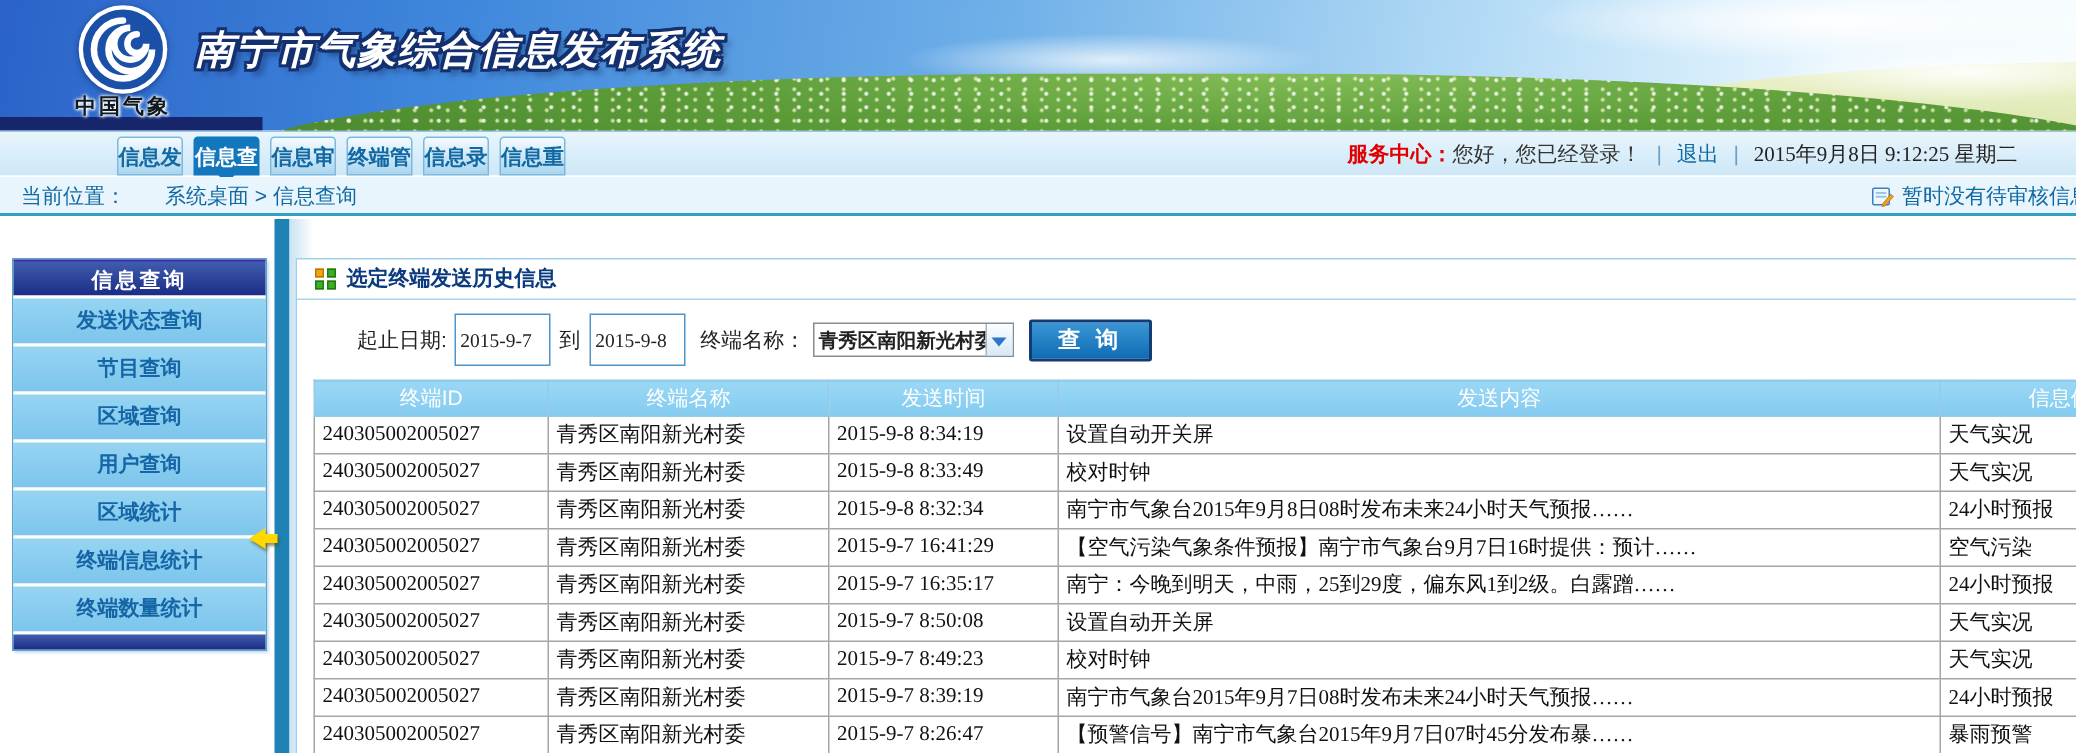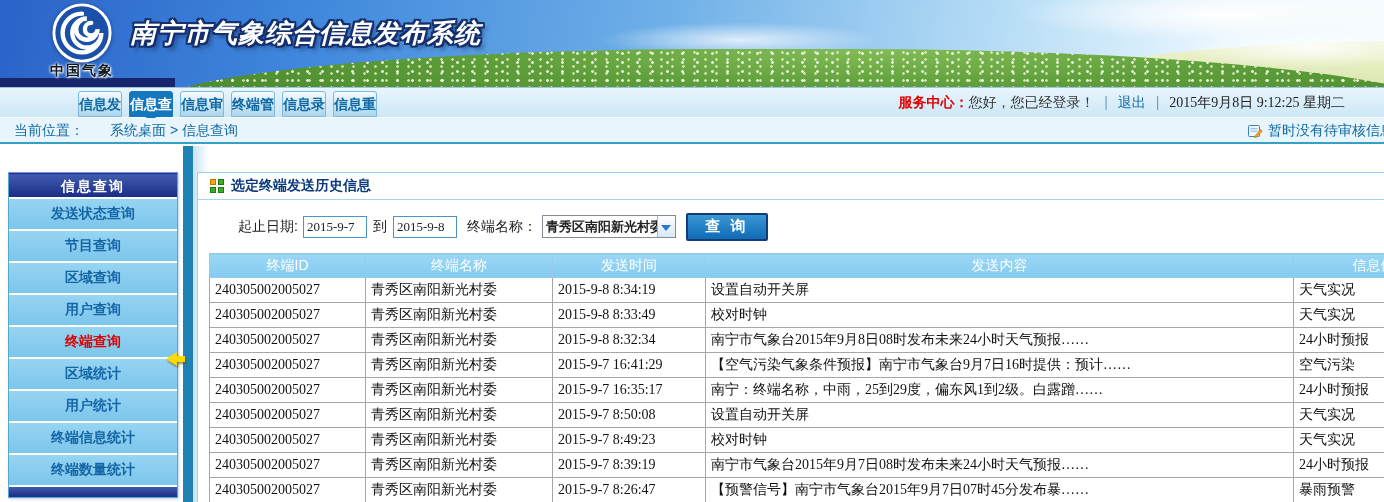--- a/index.html
+++ b/index.html
@@ -93,21 +93,21 @@
   .panel-head { height:27px; border-bottom:1px solid #a9d4ef; display:flex; align-items:center;
     padding-left:12px; }
   .grid-icon { display:inline-grid; grid-template-columns:6px 6px; grid-gap:2px; margin-right:7px; }
   .grid-icon i { width:6px; height:6px; background:#3fae27; border:1px solid #1d7a10; }
   .grid-icon i:first-child { background:#f2a50c; border-color:#b97708; }
   .panel-title { font-size:14px; font-weight:bold; color:#0b3b7e; }
   .filter { height:53px; display:flex; align-items:center; padding-left:40px; font-size:14px; color:#222; }
   .filter .lbl { margin-right:5px; }
   .filter .lbl.to { margin:0 6px 0 6px; }
   .filter .lbl.tname { margin-left:10px; }
-  .dtin { width:64px; height:22px; border:1px solid #4e94c9; font-size:13px; color:#222;
+  .dtin { width:64px; height:35px; border:1px solid #4e94c9; font-size:13px; color:#222;
     padding:1px 3px; font-family:"Liberation Serif","DejaVu Serif",serif; }
   .select { width:134px; height:23px; border:1px solid #858c94; background:#fff; display:flex;
     align-items:center; cursor:pointer; }
   .sel-text { flex:1; font-size:13px; font-weight:bold; color:#222; padding-left:3px;
     white-space:nowrap; overflow:hidden; }
   .sel-arrow { width:18px; height:100%; border-left:1px solid #aab6c0; display:flex;
     align-items:center; justify-content:center; background:linear-gradient(180deg,#fdfefe,#d7e8f6); }
   .sel-arrow::before { content:""; border:5px solid transparent; border-top:6px solid #2a77c9;
     border-bottom:0; margin-top:2px; }
   .qbtn { margin-left:10px; width:82px; height:28px; font-size:15px; font-weight:bold; color:#fff;
@@ -180,23 +180,21 @@
 
   <div class="main">
 
     <div class="sidebar">
       <div class="sb-title">信息查询</div>
       <div>
           <div class="sb-item">发送状态查询</div>
           <div class="sb-item">节目查询</div>
           <div class="sb-item">区域查询</div>
           <div class="sb-item">用户查询</div>
-          <div class="sb-item active">终端查询</div>
           <div class="sb-item">区域统计</div>
-          <div class="sb-item">用户统计</div>
           <div class="sb-item">终端信息统计</div>
           <div class="sb-item">终端数量统计</div>
         </div>
       <div class="sb-footer"></div>
     </div>
 
     <div class="divider">
       <span class="collapse-arrow"></span>
     </div>
 
@@ -265,21 +263,21 @@
               <td>240305002005027</td>
               <td>青秀区南阳新光村委</td>
               <td>2015-9-7 16:41:29</td>
               <td>【空气污染气象条件预报】南宁市气象台9月7日16时提供：预计……</td>
               <td>空气污染</td>
             </tr>
             <tr>
               <td>240305002005027</td>
               <td>青秀区南阳新光村委</td>
               <td>2015-9-7 16:35:17</td>
-              <td>南宁：终端名称，中雨，25到29度，偏东风1到2级。白露蹭……</td>
+              <td>南宁：今晚到明天，中雨，25到29度，偏东风1到2级。白露蹭……</td>
               <td>24小时预报</td>
             </tr>
             <tr>
               <td>240305002005027</td>
               <td>青秀区南阳新光村委</td>
               <td>2015-9-7 8:50:08</td>
               <td>设置自动开关屏</td>
               <td>天气实况</td>
             </tr>
             <tr>

